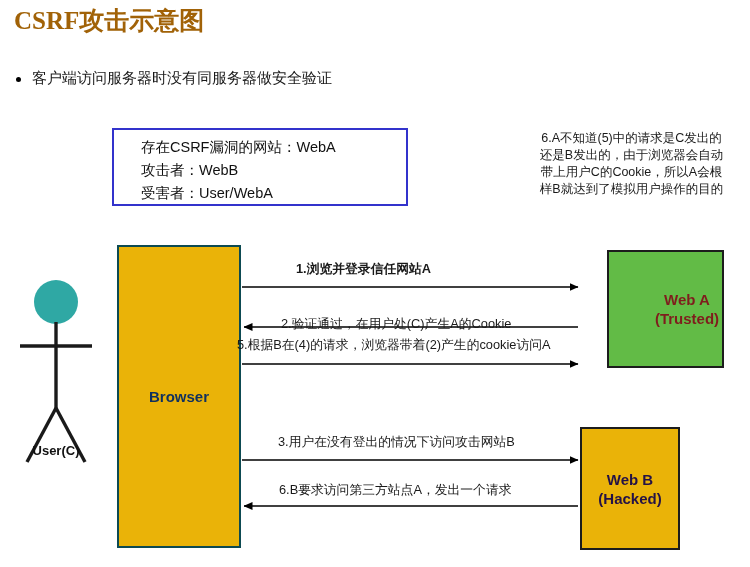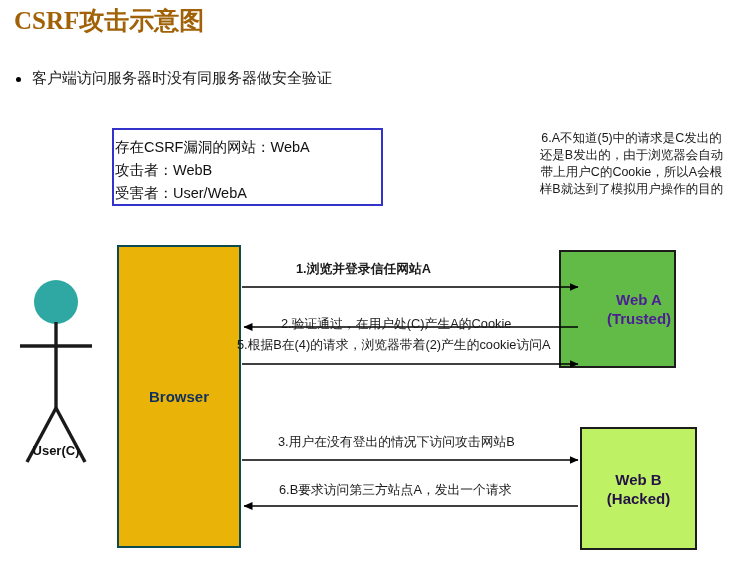--- a/index.html
+++ b/index.html
@@ -51,26 +51,26 @@
     line-height: 20px;
     color: #1a1a1a;
     white-space: nowrap;
   }
 
   
   #roles-box {
     position: absolute;
     left: 112px;
     top: 128px;
-    width: 271px;
+    width: 296px;
     height: 78px;
     border: 2px solid #3333cc;
     background: #ffffff;
     box-sizing: border-box;
-    padding: 6px 0 0 1px;
+    padding: 6px 0 0 27px;
   }
   .roles-line {
     font-size: 14.5px;
     line-height: 23px;
     color: #111111;
     white-space: nowrap;
   }
 
   
   #note-block {
@@ -122,35 +122,35 @@
   #browser-box {
     left: 117px;
     top: 245px;
     width: 124px;
     height: 303px;
     background: #eab308;
     border: 2px solid #0d4a52;
     color: #10305e;
   }
   #webA-box {
-    left: 559px;
+    left: 607px;
     top: 250px;
     width: 117px;
     height: 118px;
     background: #62bb46;
     border: 2px solid #1c1c1c;
-    color: #4c1d95;
+    color: #7f1d1d;
     padding-left: 43px;
   }
   #webB-box {
     left: 580px;
     top: 427px;
-    width: 117px;
+    width: 100px;
     height: 123px;
-    background: #bef264;
+    background: #eab308;
     border: 2px solid #1c1c1c;
     color: #241246;
   }
 
   
   .arrow-svg {
     position: absolute;
     left: 0;
     top: 0;
     width: 750px;

